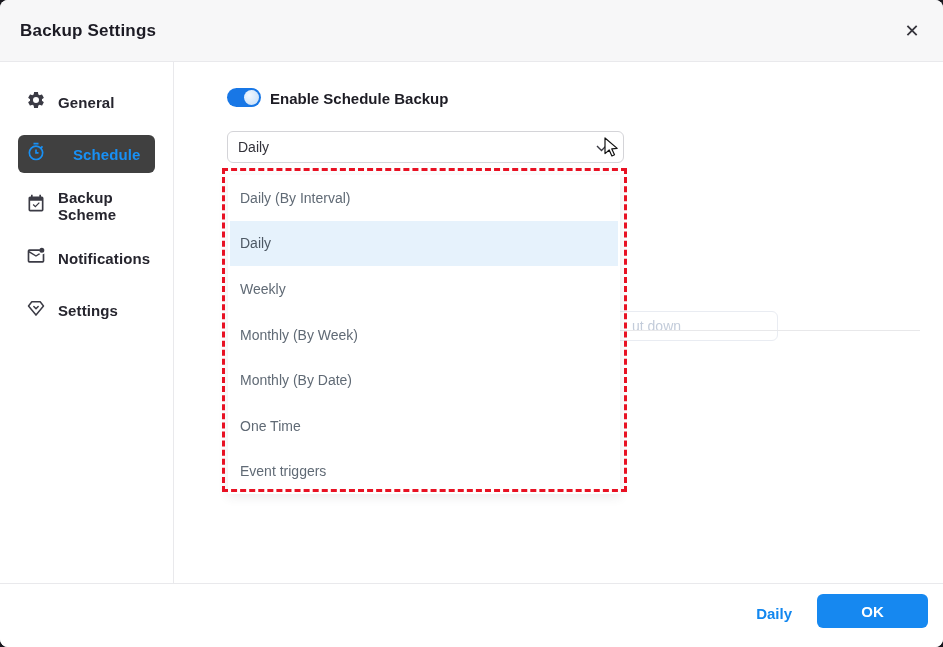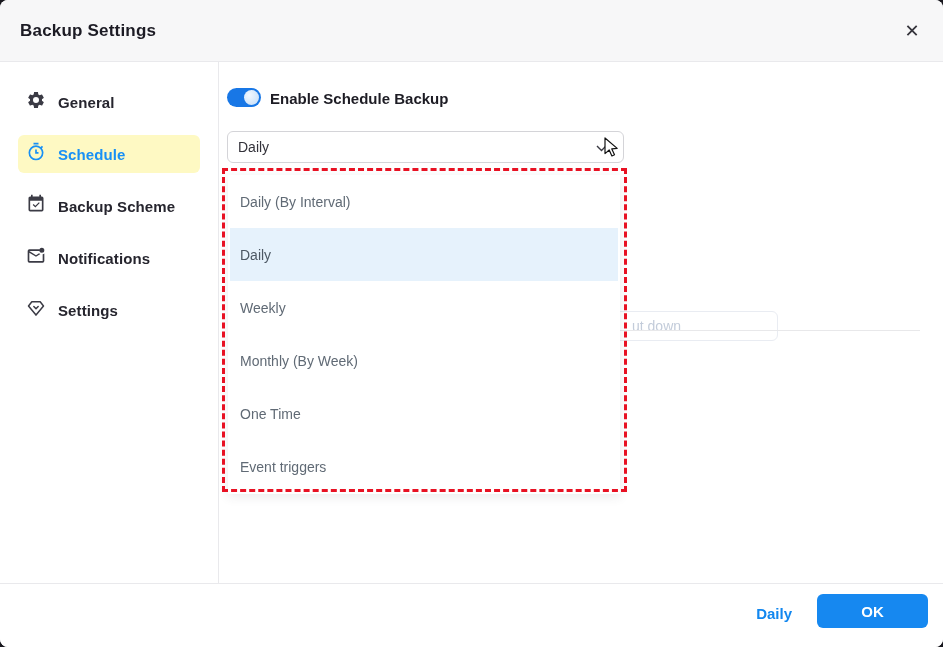--- a/index.html
+++ b/index.html
@@ -28,36 +28,36 @@
     font-size:17px; font-weight:bold; color:#1c1b24;
     letter-spacing:.2px;
   }
   .close-btn {
     position:absolute; right:13px; top:0; height:62px; width:36px;
     display:flex; align-items:center; justify-content:center;
     font-size:18px; color:#35343c; cursor:pointer;
   }
   
   .sidebar {
-    position:absolute; top:62px; left:0; width:219px; bottom:64px;
+    position:absolute; top:62px; left:0; width:174px; bottom:64px;
     background:#ffffff;
     border-right:1px solid #e9e9ec;
     padding-top:21px;
   }
   .side-item {
     height:38px; margin:0 18px 14px 18px;
     border-radius:6px;
     display:flex; align-items:center;
     padding-left:8px;
     color:#26252e;
     cursor:pointer;
   }
   .side-item .lbl { font-size:15px; font-weight:bold; margin-left:12px; letter-spacing:.1px; }
   .side-item svg { width:20px; height:20px; flex:none; }
-  .side-item.selected { background:#fef9c3; color:#1890f5; }
+  .side-item.selected { background:#404040; color:#1890f5;gap:15px; }
   
   .toggle {
     position:absolute; left:227px; top:88px;
     width:34px; height:19px; border-radius:10px;
     background:#1877e6; cursor:pointer;
   }
   .toggle .knob {
     position:absolute; right:2px; top:2px;
     width:15px; height:15px; border-radius:50%;
     background:radial-gradient(circle at 35% 35%, #f2f8ff 0%, #cfe4fa 70%);
@@ -200,20 +200,21 @@
   </div>
 
   <input class="bg-input" type="text" placeholder="ut down" style="">
   <div class="bg-divider"></div>
 
   <div class="dropdown">
     <div class="dd-opt">Daily (By Interval)</div>
     <div class="dd-opt selected">Daily</div>
     <div class="dd-opt">Weekly</div>
     <div class="dd-opt">Monthly (By Week)</div>
+    <div class="dd-opt">Monthly (By Date)</div>
     <div class="dd-opt">One Time</div>
     <div class="dd-opt">Event triggers</div>
   </div>
 
   <div class="annotation"></div>
 
   <div class="cursor">
     <svg width="20" height="23" viewBox="0 0 20 23">
       <path d="M2 1 L2 16.6 L6.2 13 L8.9 19 L11.5 17.8 L8.8 11.9 L14.2 11.4 Z" fill="#ffffff" stroke="#111111" stroke-width="1.2" stroke-linejoin="round"></path>
     </svg>

